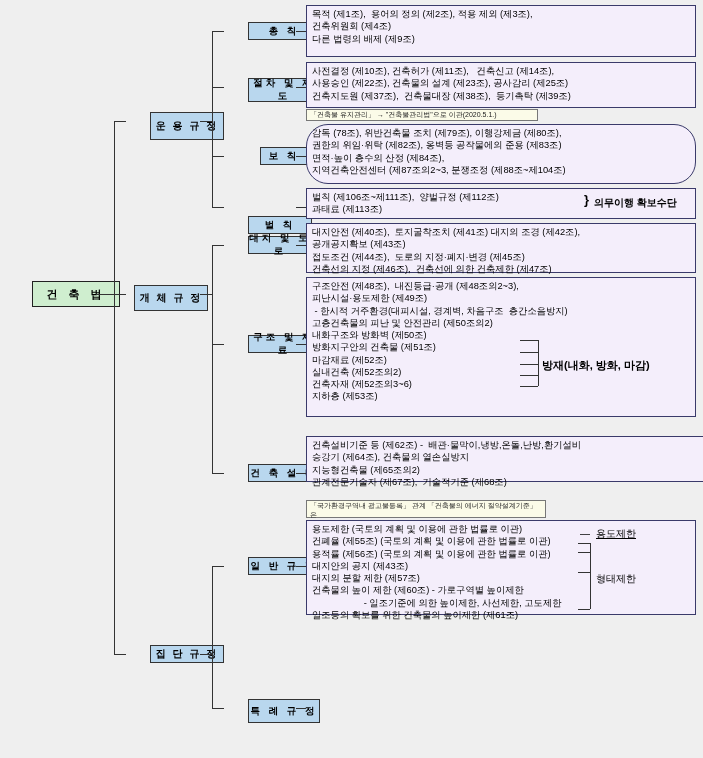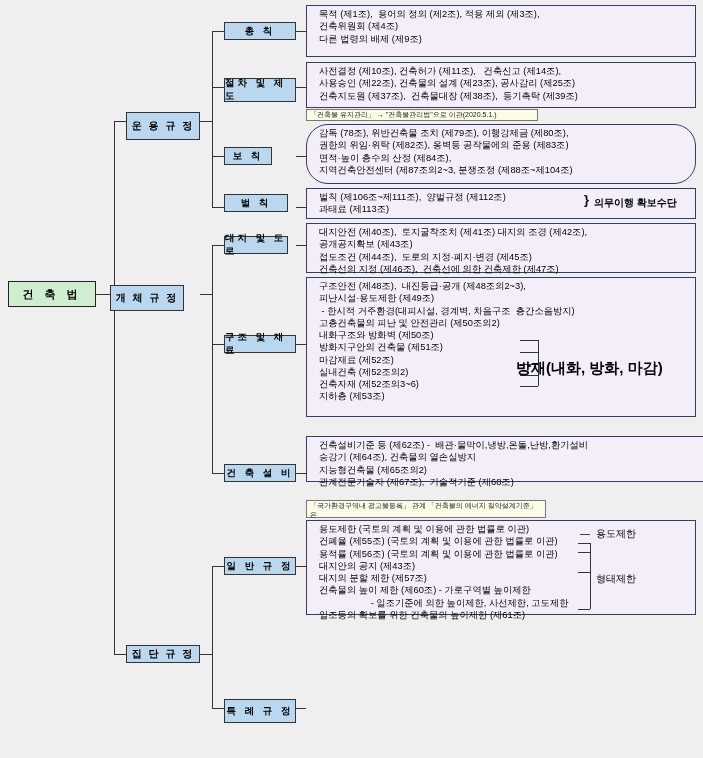--- a/index.html
+++ b/index.html
@@ -14,21 +14,23 @@
   }
   .canvas{position:absolute;left:0;top:0;width:703px;height:758px;}
   .node{
     position:absolute;
     box-sizing:border-box;
     border:1px solid #333;
     background:#fff;
     display:flex;
     align-items:center;
     justify-content:center;
+    text-align:center;
     line-height:1.35;
+    margin-left:24px;
   }
   .root{
     background:#cfeecf;
     border:1px solid #222;
     font-weight:bold;
     letter-spacing:4px;
     font-size:11px;
   }
   .lvl2{
     background:#b9d7ee;
@@ -42,21 +44,21 @@
     border:1px solid #333;
     font-weight:bold;
     font-size:9.5px;
     letter-spacing:3px;
   }
   .content{
     position:absolute;
     box-sizing:border-box;
     border:1px solid #3a3a6a;
     background:#f4eefb;
-    padding:2px 12px;
+    padding:2px 5px;
     text-align:left;
     line-height:1.32;
     font-size:9.3px;
     white-space:pre-wrap;
   }
   .note{
     position:absolute;
     box-sizing:border-box;
     border:1px solid #777;
     background:#fbfbe8;
@@ -101,25 +103,25 @@
 
   <div class="ln h" style="left:212px;top:31px;width:12px;"></div>
   <div class="node lvl3" style="left:224px;top:22px;width:72px;height:18px;">총        칙</div>
   <div class="ln h" style="left:296px;top:31px;width:10px;"></div>
 
   <div class="ln h" style="left:212px;top:87px;width:12px;"></div>
   <div class="node lvl3" style="left:224px;top:78px;width:72px;height:24px;">절차 및 제도</div>
   <div class="ln h" style="left:296px;top:87px;width:10px;"></div>
 
   <div class="ln h" style="left:212px;top:156px;width:12px;"></div>
-  <div class="node lvl3" style="left:224px;top:147px;width:48px;height:18px;">보        칙</div>
+  <div class="node lvl3" style="left:236px;top:147px;width:48px;height:18px;">보        칙</div>
   <div class="ln h" style="left:296px;top:156px;width:10px;"></div>
 
   <div class="ln h" style="left:212px;top:207px;width:12px;"></div>
-  <div class="node lvl3" style="left:224px;top:194px;width:64px;height:18px;">벌        칙</div>
+  <div class="node lvl3" style="left:224px;top:216px;width:64px;height:18px;">벌        칙</div>
   <div class="ln h" style="left:296px;top:207px;width:10px;"></div>
 
   <div class="ln h" style="left:200px;top:294px;width:12px;"></div>
   <div class="ln v" style="left:212px;top:245px;height:228px;"></div>
 
   <div class="ln h" style="left:212px;top:245px;width:12px;"></div>
   <div class="node lvl3" style="left:224px;top:236px;width:64px;height:18px;">대지 및 도로</div>
   <div class="ln h" style="left:296px;top:245px;width:10px;"></div>
 
   <div class="ln h" style="left:212px;top:344px;width:12px;"></div>
@@ -177,41 +179,41 @@
 실내건축 (제52조의2)
 건축자재 (제52조의3~6)
 지하층 (제53조)</div>
 
   <div class="plain" style="left:520px;top:340px;width:18px;border-top:1px solid #333;height:1px;"></div>
   <div class="plain" style="left:538px;top:340px;width:1px;height:46px;background:#333;"></div>
   <div class="plain" style="left:520px;top:386px;width:18px;border-top:1px solid #333;height:1px;"></div>
   <div class="plain" style="left:520px;top:352px;width:18px;border-top:1px solid #333;height:1px;"></div>
   <div class="plain" style="left:520px;top:364px;width:18px;border-top:1px solid #333;height:1px;"></div>
   <div class="plain" style="left:520px;top:375px;width:18px;border-top:1px solid #333;height:1px;"></div>
-  <div class="plain bold" style="left:516px;top:358px;font-size:15px;">방재(내화, 방화, 마감)</div>
+  <div class="plain bold" style="left:542px;top:358px;font-size:11px;">방재(내화, 방화, 마감)</div>
 
   <div class="content" style="left:306px;top:436px;width:464px;height:46px;">건축설비기준 등 (제62조) -  배관·물막이,냉방,온돌,난방,환기설비
 승강기 (제64조), 건축물의 열손실방지
 지능형건축물 (제65조의2)
 관계전문기술자 (제67조),  기술적기준 (제68조)</div>
 
   <div class="note" style="left:306px;top:500px;width:240px;height:18px;">「국가환경구역내 광고물등록」 관계 「건축물의 에너지 절약설계기준」은
 「녹색건축물조성지원법」에 「녹색」으로 이관(2013.2.)</div>
 
   <div class="content" style="left:306px;top:520px;width:390px;height:95px;">용도제한 (국토의 계획 및 이용에 관한 법률로 이관)
 건폐율 (제55조) (국토의 계획 및 이용에 관한 법률로 이관)
 용적률 (제56조) (국토의 계획 및 이용에 관한 법률로 이관)
 대지안의 공지 (제43조)
 대지의 분할 제한 (제57조)
 건축물의 높이 제한 (제60조) - 가로구역별 높이제한
                     - 일조기준에 의한 높이제한, 사선제한, 고도제한
 일조등의 확보를 위한 건축물의 높이제한 (제61조)</div>
 
   <div class="plain" style="left:580px;top:527px;">—</div>
-  <div class="plain" style="left:596px;top:527px;">용도제한</div>
+  <div class="plain" style="left:596px;top:527px;text-decoration:underline;">용도제한</div>
 
   <div class="plain" style="left:578px;top:543px;width:12px;border-top:1px solid #333;height:1px;"></div>
   <div class="plain" style="left:590px;top:543px;width:1px;height:66px;background:#333;"></div>
   <div class="plain" style="left:578px;top:609px;width:12px;border-top:1px solid #333;height:1px;"></div>
   <div class="plain" style="left:578px;top:552px;width:12px;border-top:1px solid #333;height:1px;"></div>
   <div class="plain" style="left:578px;top:572px;width:12px;border-top:1px solid #333;height:1px;"></div>
   <div class="plain" style="left:596px;top:572px;">형태제한</div>
 
 
 </div>

